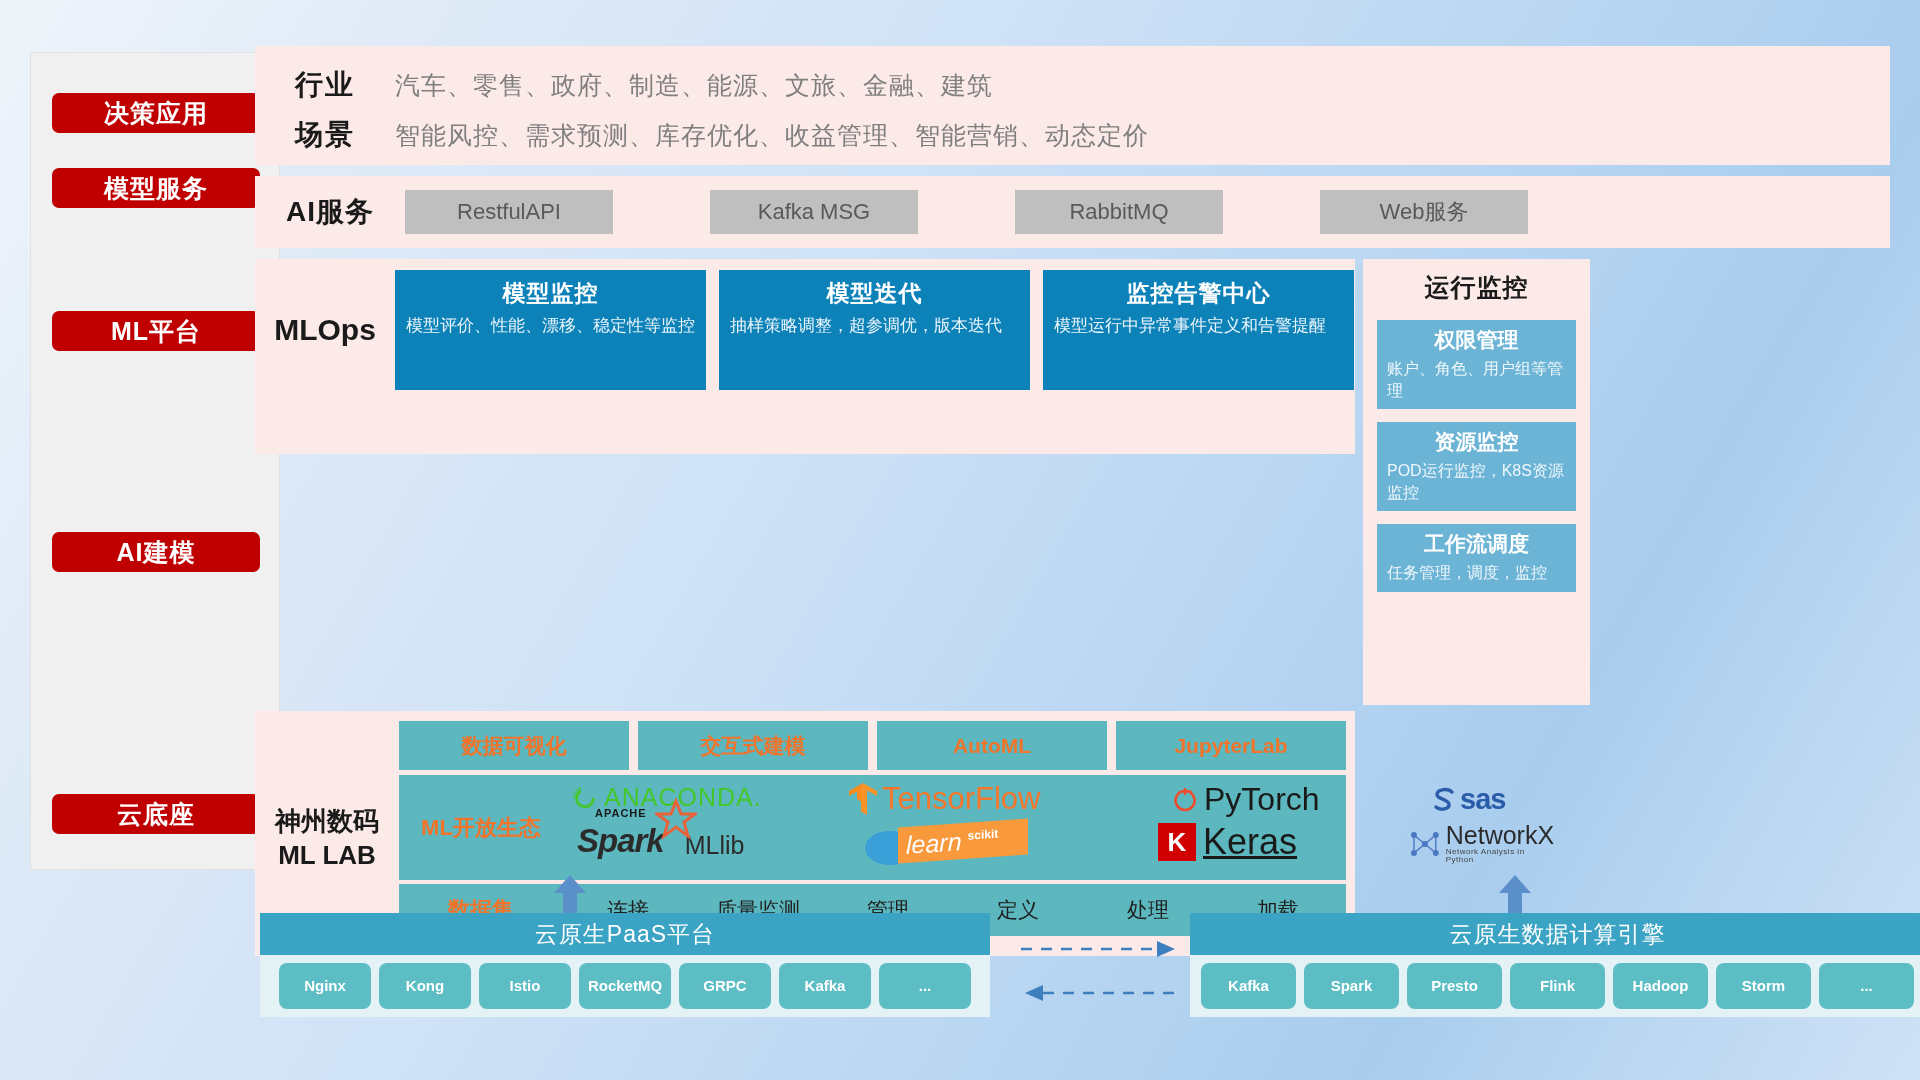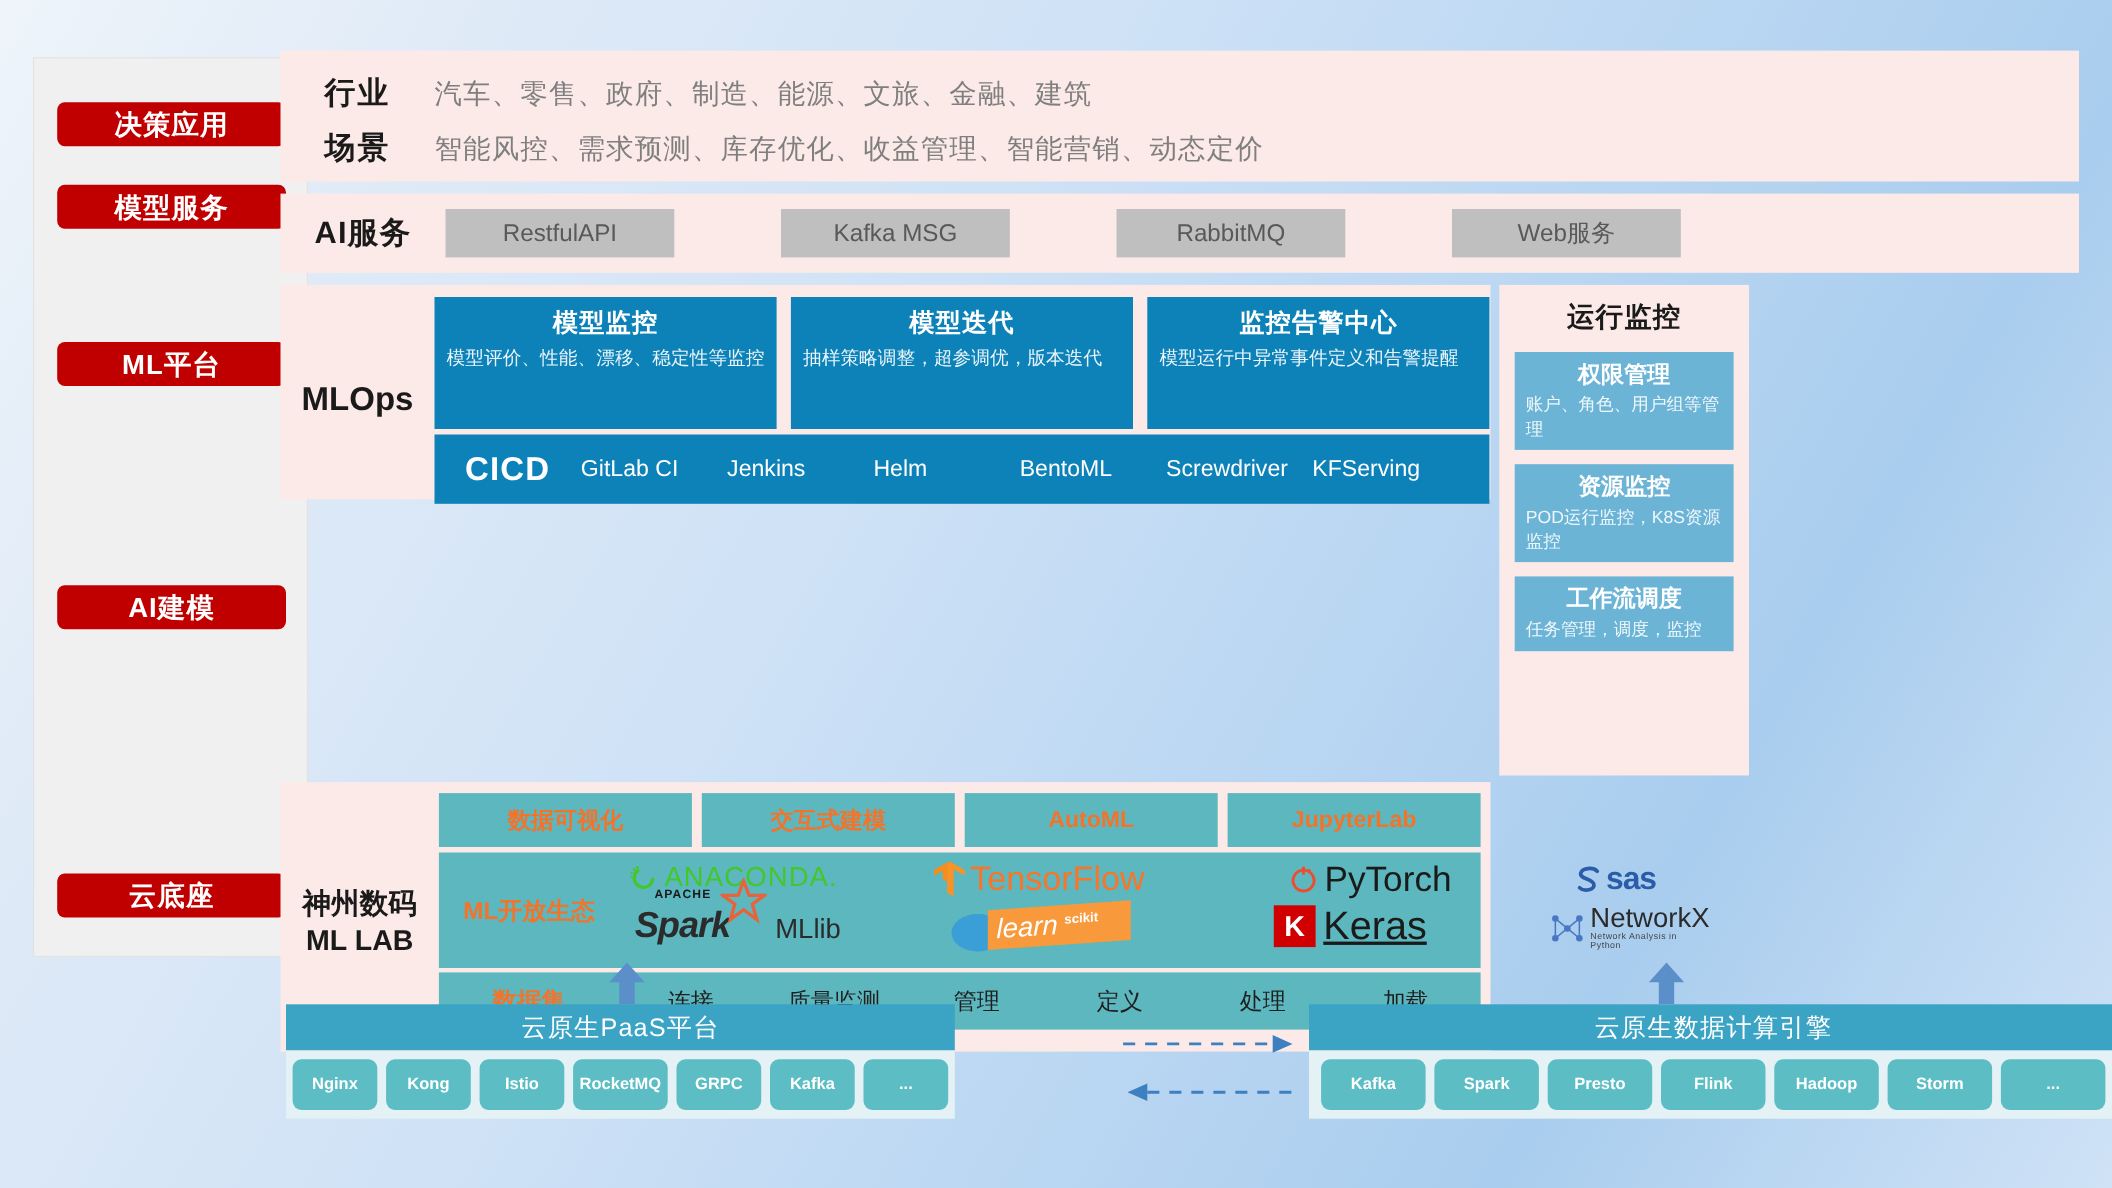--- a/index.html
+++ b/index.html
@@ -146,21 +146,21 @@
   .mon-card {
     background: #6cb4d6; margin-bottom: 13px; padding: 6px 10px 8px 10px;
     color: #ffffff;
   }
   .mon-card h5 { font-size: 21px; font-weight: bold; text-align: center; margin-bottom: 4px; }
   .mon-card p { font-size: 16px; line-height: 1.35; color: #eef7fc; }
 
   
   #bottom { position: absolute; left: 255px; top: 885px; width: 1665px; height: 160px; }
   .stack { position: absolute; top: 28px; }
-  #stack-paas { left: 5px; width: 608px; }
+  #stack-paas { left: 5px; width: 730px; }
   #stack-data { left: 935px; width: 735px; }
   .stack-head {
     height: 42px; background: #3ba3c4;
     display: flex; align-items: center; justify-content: center;
     color: #ffffff; font-size: 23px; letter-spacing: 1px;
   }
   .stack-body {
     background: #e4f1f5; padding: 8px 6px;
     display: flex; gap: 8px; justify-content: center;
   }
@@ -235,29 +235,20 @@
             </div>
             <div class="mlops-card">
               <h4>模型迭代</h4>
               <p>抽样策略调整，超参调优，版本迭代</p>
             </div>
             <div class="mlops-card">
               <h4>监控告警中心</h4>
               <p>模型运行中异常事件定义和告警提醒</p>
             </div>
           </div>
-          <div id="cicd-bar">
-            <div id="cicd-title">CICD</div>
-            <div class="cicd-item">GitLab CI</div>
-            <div class="cicd-item">Jenkins</div>
-            <div class="cicd-item">Helm</div>
-            <div class="cicd-item">BentoML</div>
-            <div class="cicd-item">Screwdriver</div>
-            <div class="cicd-item">KFServing</div>
-          </div>
         </div>
       </div>
     </div>
 
     <div id="band-monitor">
       <div id="monitor-title">运行监控</div>
       <div class="mon-card">
         <h5>权限管理</h5>
         <p>账户、角色、用户组等管理</p>
       </div>
@@ -325,21 +316,21 @@
             </div>
 
             <div style="position:absolute;left:14px;top:47px;display:flex;align-items:flex-end;gap:5px;">
               <div style="position:relative;">
                 <span style="position:absolute;left:18px;top:-15px;font-size:11px;color:#1a1a1a;font-weight:bold;letter-spacing:1px;">APACHE</span>
                 <span style="font-size:33px;color:#2b2b2b;font-weight:bold;font-style:italic;letter-spacing:-1px;">Spark</span>
                 <svg width="42" height="42" viewBox="0 0 42 42" style="position:absolute;left:78px;top:-24px;">
                   <path d="M21,3 L26,16 L40,16 L29,24 L33,38 L21,29 L9,38 L13,24 L2,16 L16,16 Z" fill="none" stroke="#e8623a" stroke-width="3"></path>
                 </svg>
               </div>
-              <span style="font-size:25px;color:#2b2b2b;margin-left:36px;">MLlib</span>
+              <span style="font-size:25px;color:#2b2b2b;margin-left:16px;">MLlib</span>
             </div>
 
             <div style="position:absolute;left:300px;top:48px;">
               <svg width="52" height="40" viewBox="0 0 52 40" style="position:absolute;left:0;top:4px;">
                 <ellipse cx="26" cy="21" rx="24" ry="17" fill="#3a9fd6"></ellipse>
               </svg>
               <div style="position:absolute;left:35px;top:0;width:130px;height:36px;background:#f89a3c;
                           transform:skewY(-4deg);display:flex;align-items:center;padding-left:8px;">
                 <span style="font-size:25px;color:#ffffff;font-style:italic;">learn</span>
                 <span style="font-size:12px;color:#ffffff;font-weight:bold;margin-left:6px;margin-bottom:10px;">scikit</span>

